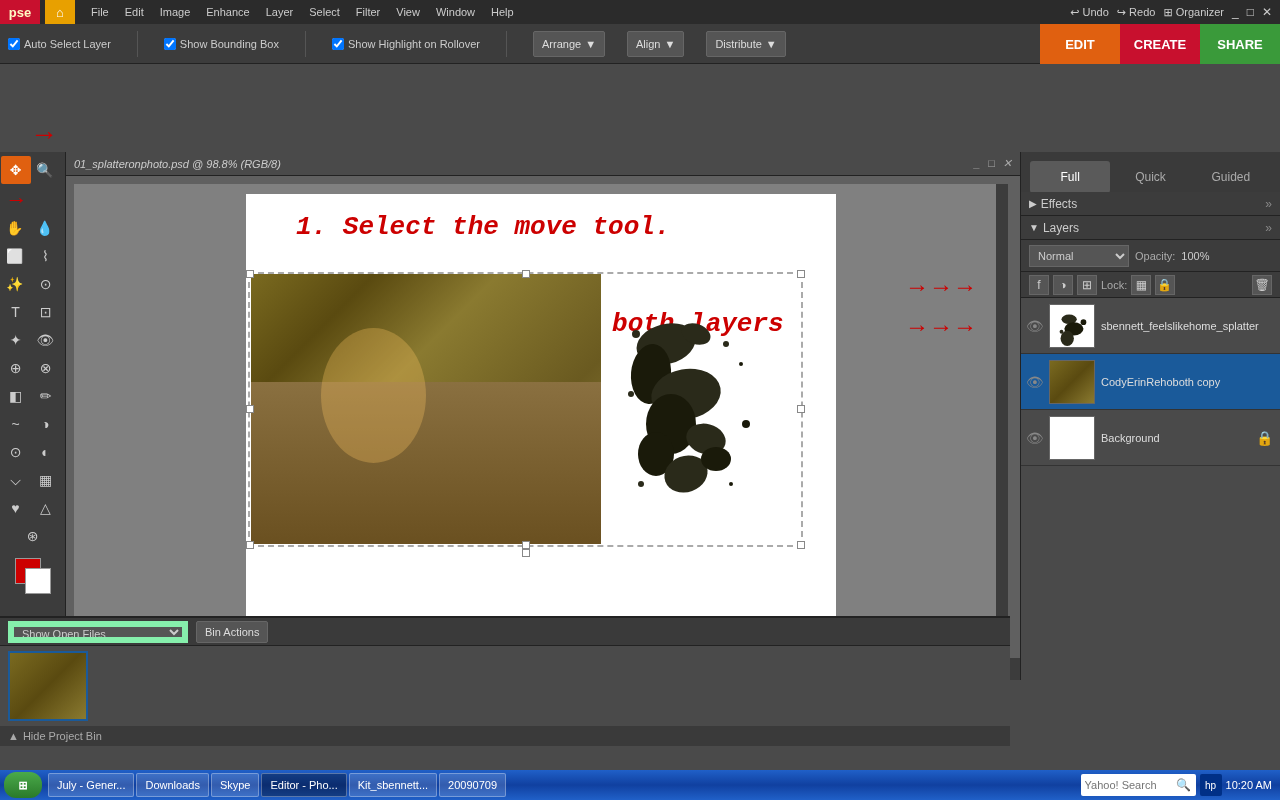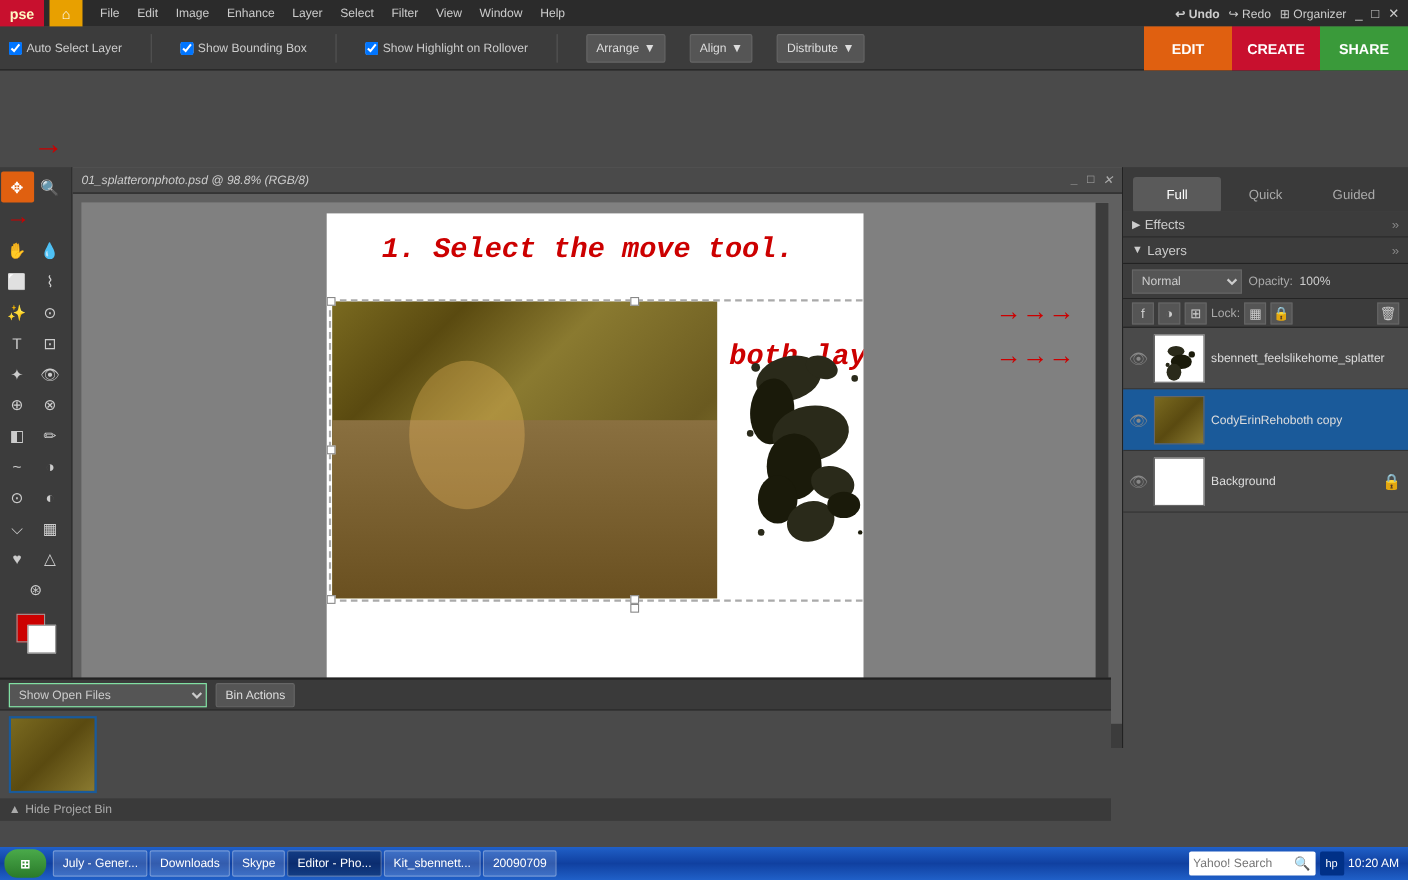--- a/index.html
+++ b/index.html
@@ -154,21 +154,21 @@
 
     
     #bottom-panel {
       height: 120px; background: #3c3c3c; border-top: 2px solid #222;
       display: flex; flex-direction: column;
     }
     #bin-toolbar {
       height: 28px; display: flex; align-items: center; padding: 0 8px; gap: 8px;
       background: #3a3a3a; border-bottom: 1px solid #222;
     }
-    .bin-select { height: 22px; background: #555; border: 1px solid #86efac; color: #ccc; font-size: 11px; padding: 0 4px; width: 180px; }
+    .bin-select { height: 22px; background: #555; border: 6px solid #86efac; color: #ccc; font-size: 11px; padding: 0 4px; width: 180px; }
     #bin-content { flex: 1; display: flex; align-items: center; padding: 4px 8px; gap: 8px; }
     .bin-thumb {
       width: 80px; height: 70px; background: #8a7a30; border: 2px solid #1a5a9a; cursor: pointer;
       overflow: hidden;
     }
 
     
     #taskbar {
       position: absolute; bottom: 0; width: 100%; height: 30px;
       background: linear-gradient(180deg, #1a5abf 0%, #1040a0 50%, #1855b8 100%);
@@ -199,21 +199,21 @@
   <span class="menu-item">Edit</span>
   <span class="menu-item">Image</span>
   <span class="menu-item">Enhance</span>
   <span class="menu-item">Layer</span>
   <span class="menu-item">Select</span>
   <span class="menu-item">Filter</span>
   <span class="menu-item">View</span>
   <span class="menu-item">Window</span>
   <span class="menu-item">Help</span>
   <div style="margin-left:auto; display:flex; align-items:center; padding-right:8px; gap:8px;">
-    <span style="color:#ccc; font-size:11px; cursor:pointer;font-weight:bold;">↩ Undo</span>
+    <span style="color:#ccc; font-size:11px; cursor:pointer;">↩ Undo</span>
     <span style="color:#ccc; font-size:11px; cursor:pointer;">↪ Redo</span>
     <span style="color:#ccc; font-size:11px; cursor:pointer;">⊞ Organizer</span>
     <span style="color:#ccc; font-size:12px; cursor:pointer;">_</span>
     <span style="color:#ccc; font-size:12px; cursor:pointer;">□</span>
     <span style="color:#ccc; font-size:12px; cursor:pointer;">✕</span>
   </div>
 </div>
 
 <div id="mode-tabs" style="position:absolute; top:24px; right:0; display:flex; height:40px; z-index:100;">
   <div class="mode-tab edit">EDIT</div>
@@ -320,21 +320,21 @@
     <div id="doc-title-bar">
       <span>01_splatteronphoto.psd @ 98.8% (RGB/8)</span>
       <div style="display:flex; gap:8px;">
         <span style="cursor:pointer; color:#aaa;">_</span>
         <span style="cursor:pointer; color:#aaa;">□</span>
         <span style="cursor:pointer; color:#aaa;">✕</span>
       </div>
     </div>
 
     <div id="canvas-container" style="flex:1; position:relative; margin:8px; background:#808080; display:flex; align-items:center; justify-content:center; overflow:hidden;">
-      <div id="canvas-inner" style="width:488px; height:460px; background:white; position:relative; overflow:hidden;margin-top:13px;">
+      <div id="canvas-inner" style="width:590px; height:460px; background:white; position:relative; overflow:hidden;margin-top:13px;">
 
         <div style="position:absolute; top:18px; left:50px; color:#cc0000; font-size:26px; font-weight:bold; font-family:'Courier New',monospace; white-space:nowrap;">1.  Select the move tool.</div>
 
         <div style="position:absolute; top:115px; left:210px; color:#cc0000; font-size:26px; font-weight:bold; font-family:'Courier New',monospace; white-space:nowrap;">2.  Select both layers</div>
 
         <div style="position:absolute; left:5px; top:80px; width:350px; height:270px; background:linear-gradient(135deg, #7a6a20 0%, #5a4a10 20%, #8a7a30 40%, #6a5a20 70%, #9a8a40 100%); overflow:hidden;">
 
           <div style="position:absolute; bottom:0; left:0; right:0; height:60%; background:linear-gradient(180deg, #8a7040 0%, #6a5020 100%);"></div>
           <div style="position:absolute; top:20%; left:20%; width:30%; height:50%; background:rgba(255,200,100,0.3); border-radius:50%;"></div>
         </div>

